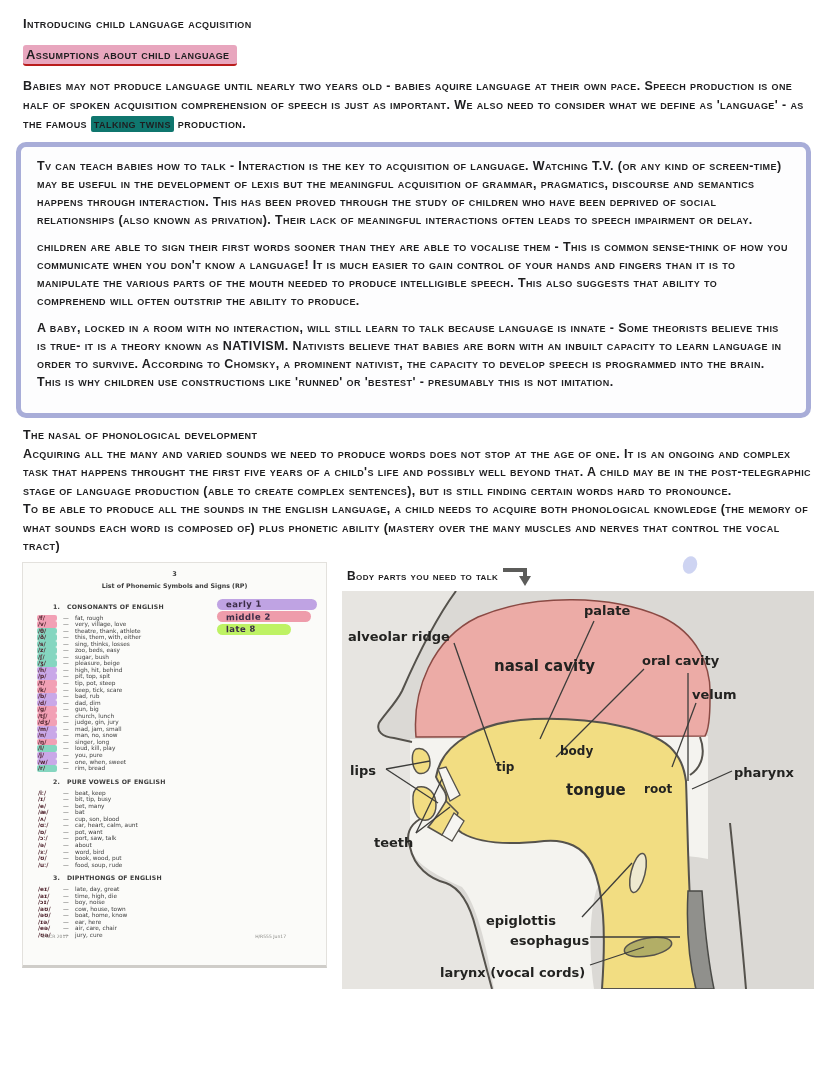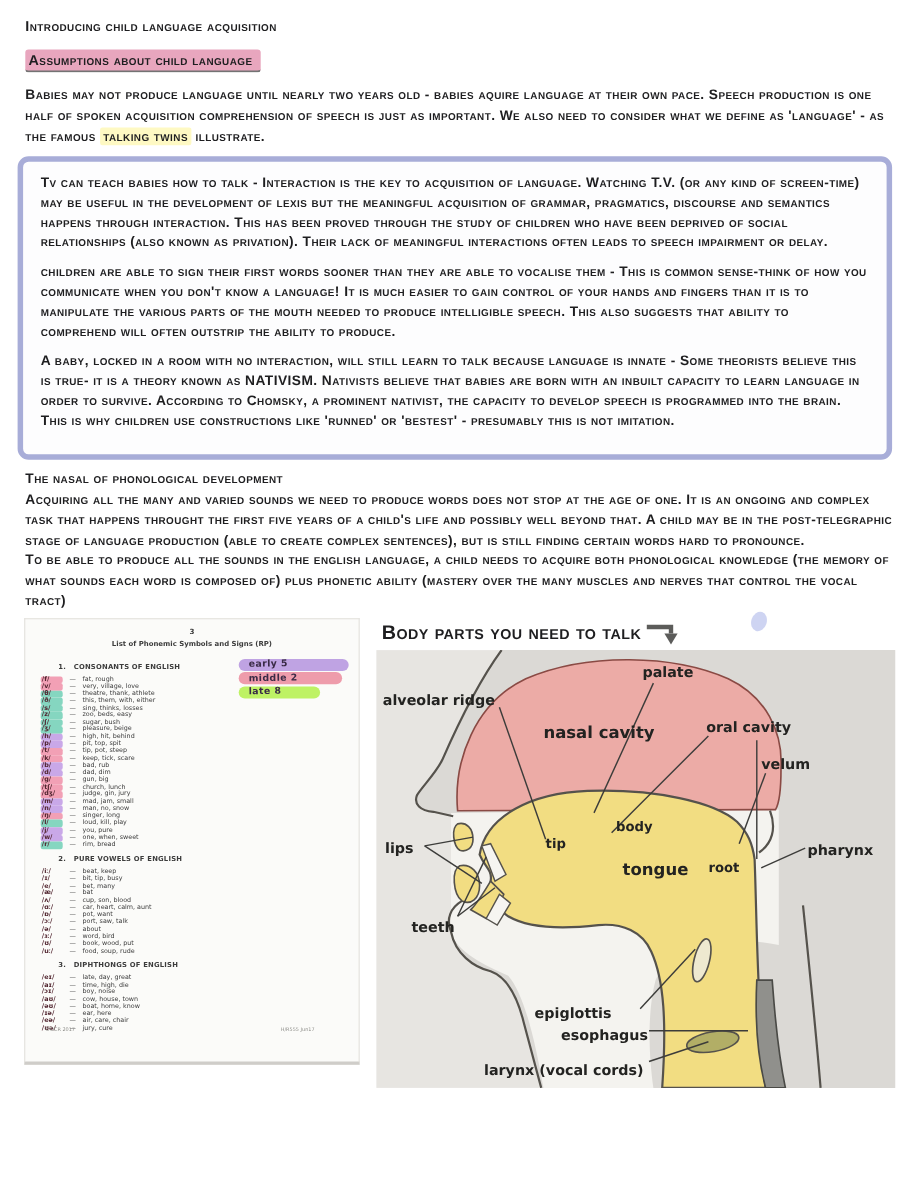--- a/index.html
+++ b/index.html
@@ -1,24 +1,24 @@
 <!DOCTYPE html>
 <html><head>
 <meta charset="utf-8">
 <style>
   html,body{margin:0;padding:0;background:#ffffff;}
   .page{position:relative;width:828px;height:1086px;background:#ffffff;overflow:hidden;
         font-family:"Liberation Sans",sans-serif;color:#1e1e20;}
   .notes{padding:14px 12px 0 23px;}
   .caps{font-variant:small-caps;font-weight:700;letter-spacing:.4px;}
   .doc-title{font-size:13px;line-height:19px;margin:0 0 12px 0;}
-  .hl-head{display:inline-block;background:#e8a6be;border-bottom:2px solid #737373;
+  .hl-head{display:inline-block;background:#e8a6be;border-bottom:2px solid #b91c1c;
            padding:2px 7px 1px 3px;border-radius:3px;font-size:13px;line-height:16px;margin:0 0 11px 0;}
   .bodytext{font-size:12.5px;line-height:19px;margin:0 0 8px 0;}
-  .hl-inline{background:#fef9c3;padding:1px 3px;border-radius:2px;}
+  .hl-inline{background:#0f766e;padding:1px 3px;border-radius:2px;}
   .callout-box{border:5px solid #a8add8;border-radius:10px;background:#fdfdfe;
                margin:2px 5px 8px -7px;padding:10px 16px;}
   .callout-box p{font-size:12.5px;line-height:18px;margin:0 0 9px 0;}
   .callout-box p:last-child{margin-bottom:12px;}
   .phono{margin-top:6px;}
   .phono div{font-size:12.5px;line-height:18.5px;}
   .smudge{position:absolute;left:683px;top:556px;width:14px;height:18px;border-radius:50%;
           background:rgba(80,100,210,.28);transform:rotate(18deg);}
   
   .bottom{display:flex;margin-top:6px;}
@@ -40,35 +40,35 @@
   .leg-bar{height:11px;border-radius:6px;margin-bottom:1.5px;display:flex;align-items:center;}
   .leg-bar span{font-family:"DejaVu Sans",sans-serif;font-weight:700;font-size:8.5px;
                 color:#3a2b46;padding-left:9px;transform:rotate(-1deg);letter-spacing:.4px;}
   .leg-bar:nth-child(1){width:100px;}
   .leg-bar:nth-child(2){width:94px;}
   .leg-bar:nth-child(3){width:74px;}
   .scan-footer{position:absolute;bottom:26px;left:18px;right:40px;display:flex;
                justify-content:space-between;font-size:4.5px;color:#8d8d89;}
   
   .diagcol{margin-left:15px;flex:1;}
-  .diag-head{display:flex;align-items:center;font-size:18px;margin:2px 0 3px 5px;}
+  .diag-head{display:flex;align-items:center;font-size:12px;margin:2px 0 3px 5px;}
   .diag-head .arrow{margin-left:4px;}
   .vt-svg text{font-family:"DejaVu Sans",sans-serif;font-weight:700;fill:#232321;}
 </style>
 </head>
 <body>
 
 <div class="page">
   <div class="notes">
 
     <div class="doc-title caps">Introducing child language acquisition</div>
 
     <div class="hl-head caps">Assumptions about child language</div>
 
-    <p class="bodytext caps"><span>Babies may not produce language until nearly two years old - babies aquire language at their own pace. Speech production is one half of spoken acquisition comprehension of speech is just as important. We also need to consider what we define as 'language' - as the famous </span><span class="hl-inline">talking twins</span><span> illustrate.</span></p>
+    <p class="bodytext caps"><span>Babies may not produce language until nearly two years old - babies aquire language at their own pace. Speech production is one half of spoken acquisition comprehension of speech is just as important. We also need to consider what we define as 'language' - as the famous </span><span class="hl-inline">talking twins</span><span> production.</span></p>
 
     <div class="callout-box">
       <p class="caps">Tv can teach babies how to talk - Interaction is the key to acquisition of language. Watching T.V. (or any kind of screen-time) may be useful in the development of lexis but the meaningful acquisition of grammar, pragmatics, discourse and semantics happens through interaction. This has been proved through the study of children who have been deprived of social relationships (also known as privation). Their lack of meaningful interactions often leads to speech impairment or delay.</p>
       <p class="caps">children are able to sign their first words sooner than they are able to vocalise them - This is common sense-think of how you communicate when you don't know a language! It is much easier to gain control of your hands and fingers than it is to manipulate the various parts of the mouth needed to produce intelligible speech. This also suggests that ability to comprehend will often outstrip the ability to produce.</p>
       <p class="caps">A baby, locked in a room with no interaction, will still learn to talk because language is innate - Some theorists believe this is true- it is a theory known as NATIVISM. Nativists believe that babies are born with an inbuilt capacity to learn language in order to survive. According to Chomsky, a prominent nativist, the capacity to develop speech is programmed into the brain. This is why children use constructions like 'runned' or 'bestest' - presumably this is not imitation.</p>
     </div>
 
     <div class="phono">
       <div class="caps">The nasal of phonological development</div>
       <div class="caps">Acquiring all the many and varied sounds we need to produce words does not stop at the age of one. It is an ongoing and complex task that happens throught the first five years of a child's life and possibly well beyond that. A child may be in the post-telegraphic stage of language production (able to create complex sentences), but is still finding certain words hard to pronounce.</div>
@@ -302,21 +302,21 @@
               <span class="pex">air, care, chair</span>
             </div>
             <div class="prow">
               <span class="sym">/ʊə/</span>
               <span class="pdash">—</span>
               <span class="pex">jury, cure</span>
             </div>
           </div>
         <div class="legend">
             <div class="leg-bar" style="background: rgb(191, 163, 227);">
-              <span>early 5</span>
+              <span>early 1</span>
             </div>
             <div class="leg-bar" style="background: rgb(238, 156, 171);">
               <span>middle 2</span>
             </div>
             <div class="leg-bar" style="background: #bef264;">
               <span>late 8</span>
             </div>
           </div>
         <div class="scan-footer">
           <span>©OCR 2017</span>

